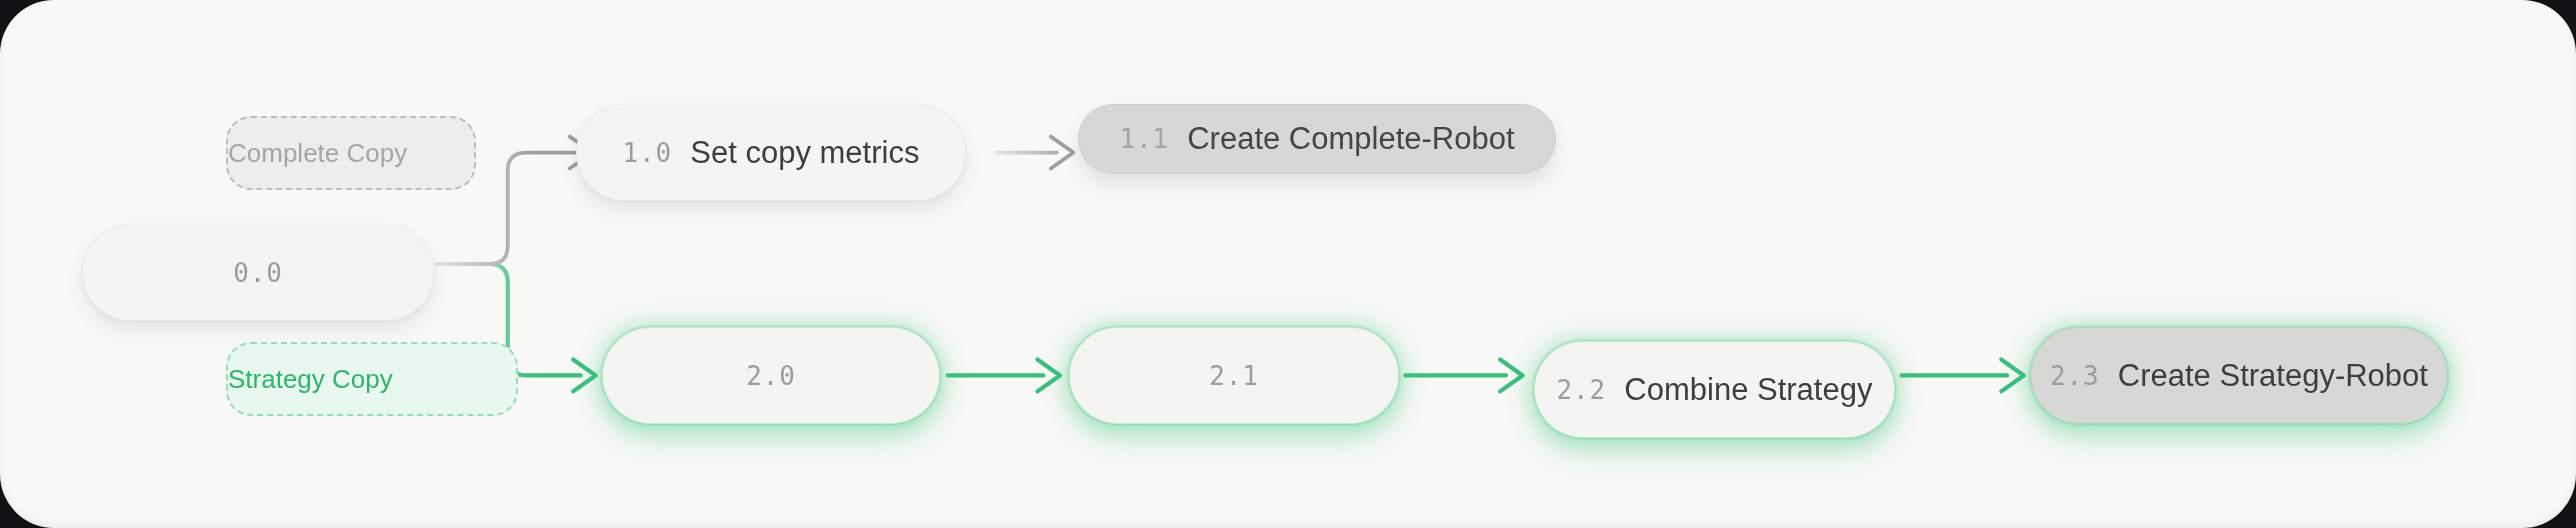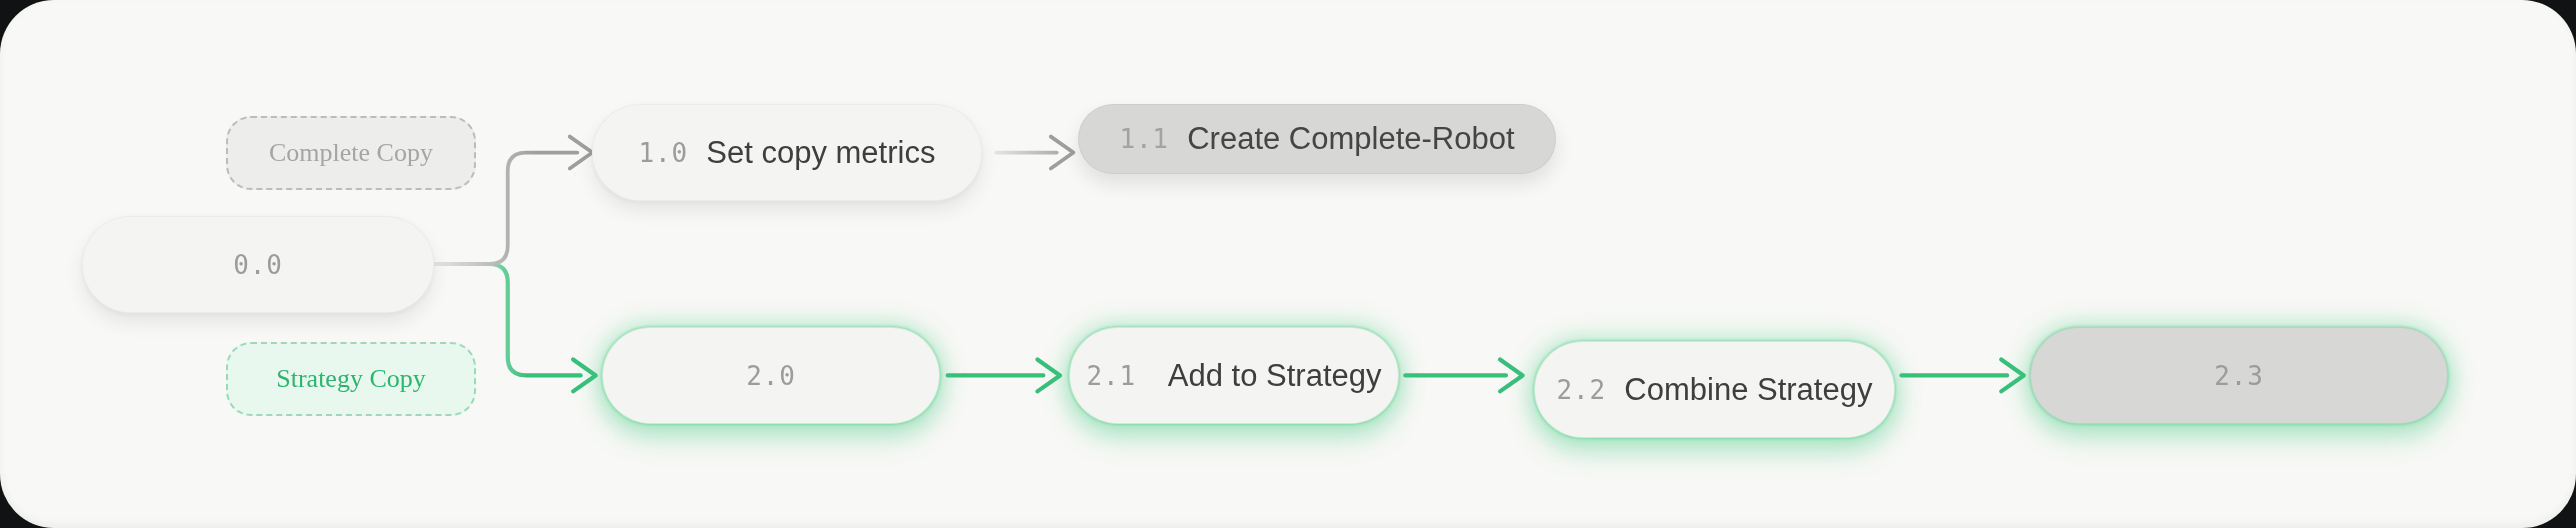--- a/index.html
+++ b/index.html
@@ -19,22 +19,22 @@
         box-shadow:0 10px 18.4px rgba(60,60,60,.12);}
   .node.done .num{color:#a3a3a3;}
   .node.done .ttl{color:#454545;}
   .node.glow{background:#f4f4f2;border:0.8px solid rgba(74,206,134,.25);
         box-shadow:0 0 2.5px 0.8px rgba(74,206,134,.55),0 0 22px 4.2px rgba(74,206,134,.35),
                    0 15px 27px rgba(74,206,134,.28);}
   .node.done-glow{background:#d7d7d5;border:0.8px solid rgba(74,206,134,.25);
         box-shadow:0 0 2.5px 0.8px rgba(74,206,134,.5),0 0 22px 4.2px rgba(74,206,134,.35),
                    0 15px 27px rgba(74,206,134,.28);}
 
-  .blabel{position:absolute;display:flex;align-items:center;justify-content:center;
-        border-radius:25px;box-sizing:border-box;font-size:26px;white-space:nowrap;font-family:Liberation Serif, serif;}
+  .blabel{position:absolute;display:flex;align-items:center;
+        border-radius:25px;box-sizing:border-box;font-size:26px;white-space:nowrap;}
   .blabel.gray{background:#ededeb;border:2.5px dashed #bcbcbc;color:#a5a5a5;}
   .blabel.green{background:#e9f8ef;border:2.5px dashed #97dcb6;color:#2db56d;}
 </style>
 </head>
 <body>
 
 <div class="stage">
   <div class="card">
     <svg id="edges" viewBox="0 0 3072 630">
         <defs>
@@ -61,44 +61,44 @@
         <path d="M 1237 429 L 1264 448 L 1237 467" fill="none" stroke="#3abf7b" stroke-width="5" stroke-linecap="round" stroke-linejoin="round"></path>
         <path d="M 1676 448 H 1796" fill="none" stroke="#3abf7b" stroke-width="5" stroke-linecap="round"></path>
         <path d="M 1789 429 L 1816 448 L 1789 467" fill="none" stroke="#3abf7b" stroke-width="5" stroke-linecap="round" stroke-linejoin="round"></path>
         <path d="M 2268 448 H 2394" fill="none" stroke="#3abf7b" stroke-width="5" stroke-linecap="round"></path>
         <path d="M 2387 429 L 2414 448 L 2387 467" fill="none" stroke="#3abf7b" stroke-width="5" stroke-linecap="round" stroke-linejoin="round"></path>
       </svg>
     <div id="nodes">
         <div class="blabel gray" style="left: 226px; top: 116px; width: 250px; height: 74px;">
           <span>Complete Copy</span>
         </div>
-        <div class="blabel green" style="left: 226px; top: 342px; width: 250px; height: 74px;">
+        <div class="blabel green" style="left: 226px; top: 342px; width: 292px; height: 74px;">
           <span>Strategy Copy</span>
         </div>
-        <div class="node plain" style="left: 82px; top: 216px; width: 352px; height: 97px;">
+        <div class="node plain" style="left: 82px; top: 224px; width: 352px; height: 97px;">
           <span class="num">0.0</span>
         </div>
-        <div class="node plain" style="left: 592px; top: 104px; width: 390px; height: 97px; align-items: center;">
+        <div class="node plain" style="left: 576px; top: 104px; width: 390px; height: 97px; align-items: center;">
           <span class="num">1.0</span>
           <span class="ttl">Set copy metrics</span>
         </div>
         <div class="node done" style="left: 1078px; top: 104px; width: 478px; height: 70px;">
           <span class="num">1.1</span>
           <span class="ttl">Create Complete-Robot</span>
         </div>
         <div class="node glow" style="left: 602px; top: 327px; width: 338px; height: 97px;">
           <span class="num">2.0</span>
         </div>
         <div class="node glow" style="left: 1069px; top: 327px; width: 330px; height: 97px; gap: 32px;">
           <span class="num">2.1</span>
-          <span class="ttl">Add to Strategy</span>
         </div>
         <div class="node glow" style="left: 1534px; top: 327px; width: 361px; height: 97px; margin-top: 14px;">
           <span class="num">2.2</span>
           <span class="ttl">Combine Strategy</span>
         </div>
         <div class="node done-glow" style="left: 2030px; top: 327px; width: 418px; height: 97px;">
           <span class="num">2.3</span>
+          <span class="ttl">Create Strategy-Robot</span>
         </div>
       </div>
   </div>
 </div>
 
 
 </body></html>

